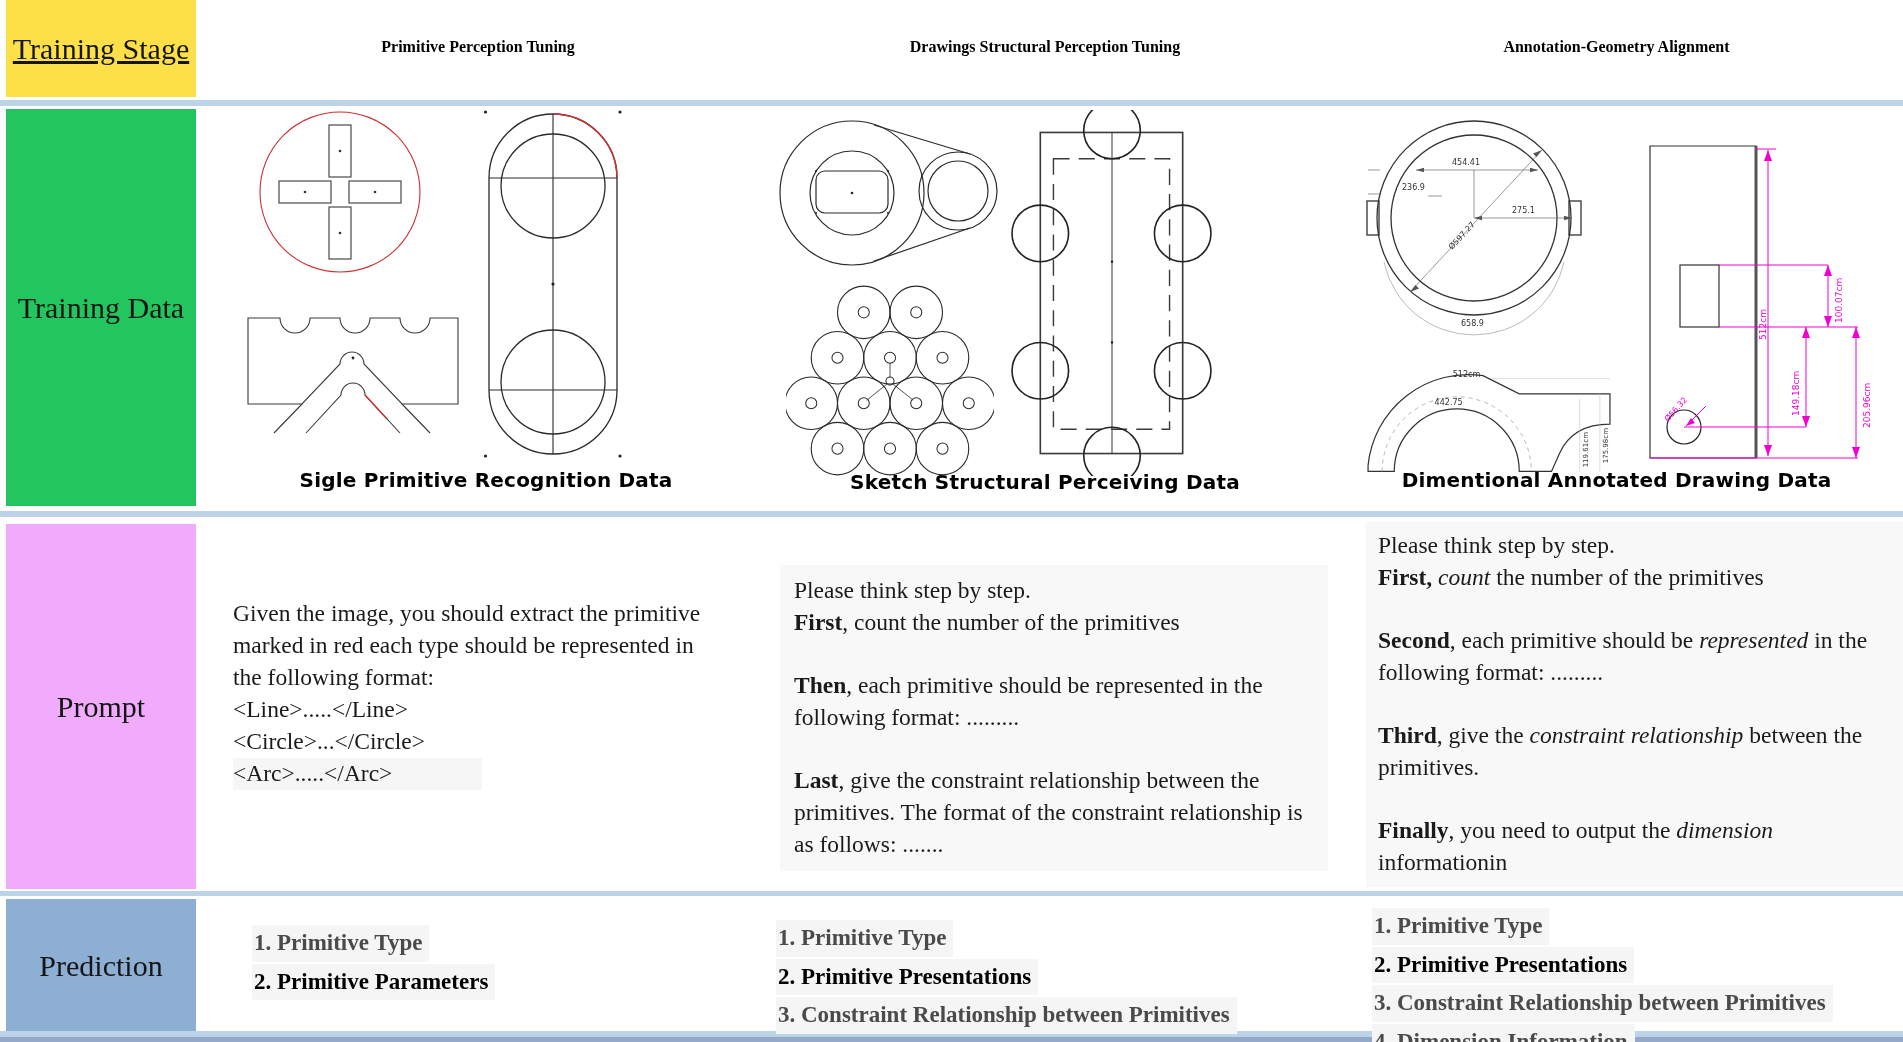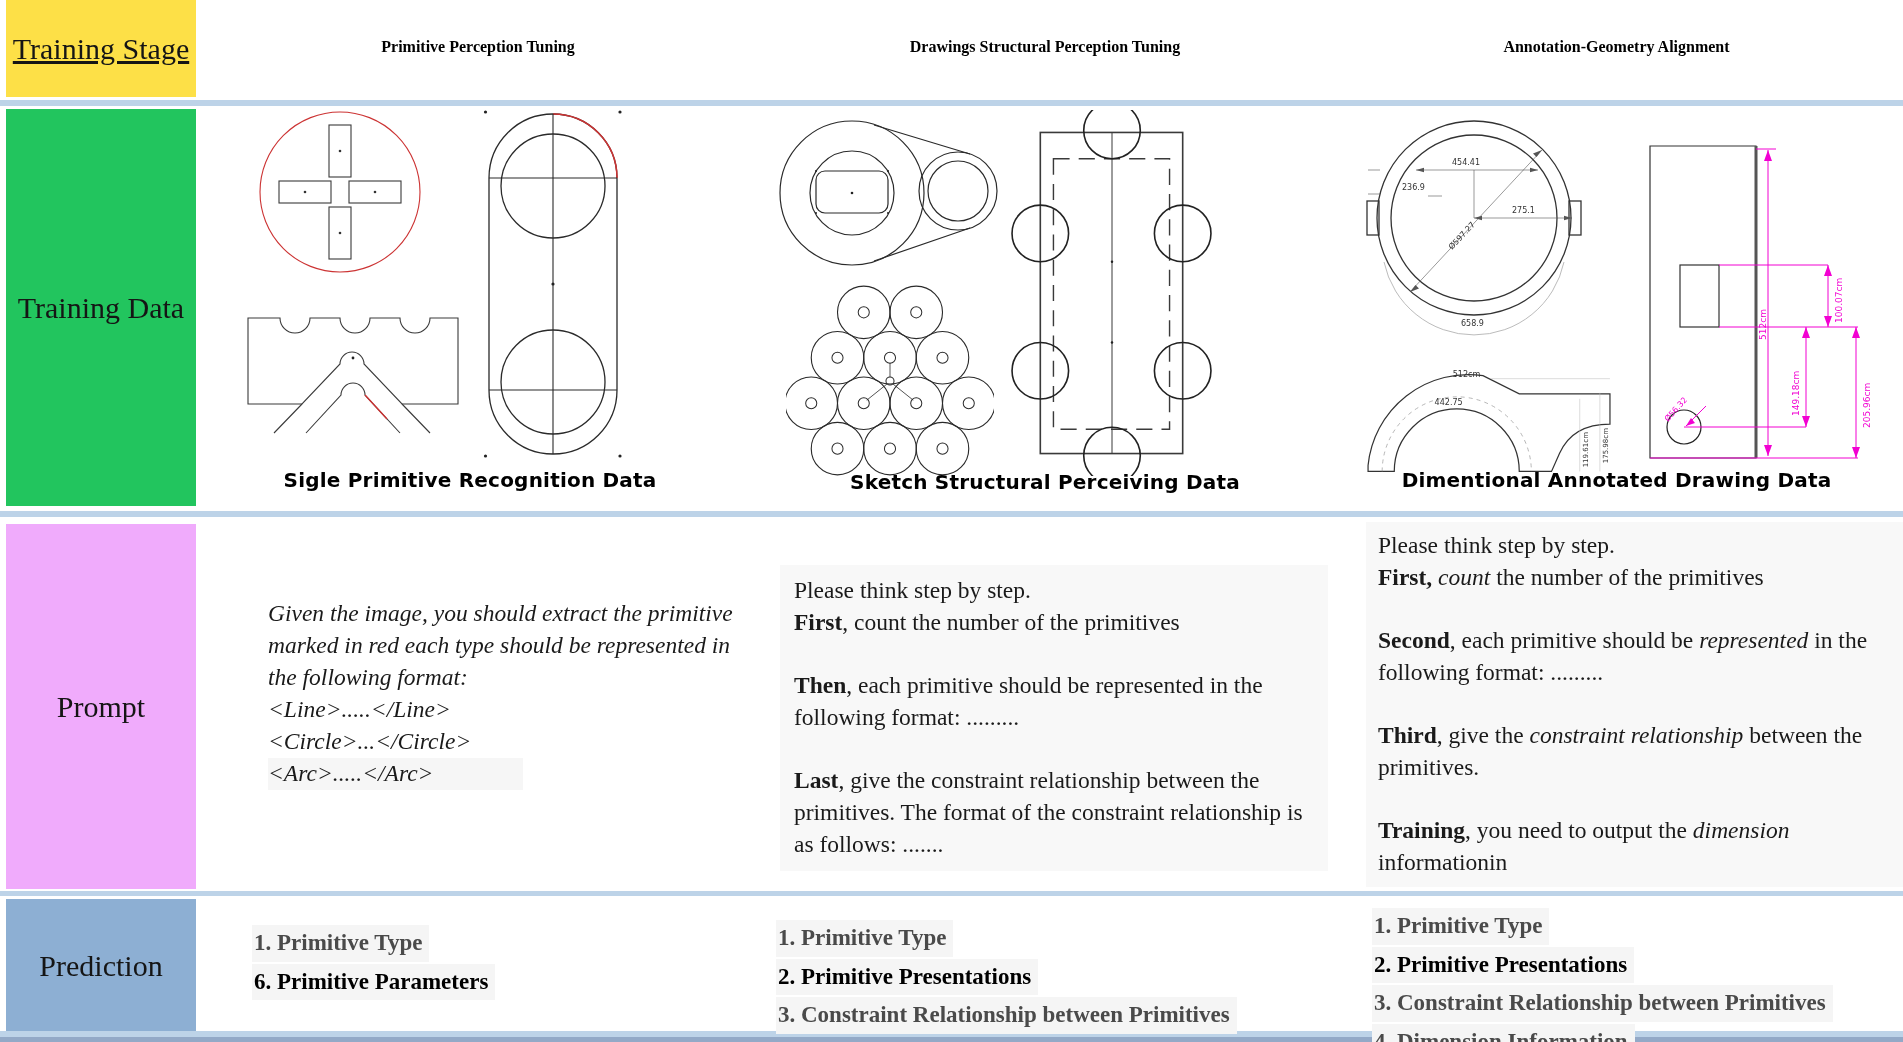--- a/index.html
+++ b/index.html
@@ -105,21 +105,21 @@
   </svg>
 
   <svg class="abs" style="left:246px;top:316px;" width="214" height="124" viewBox="0 0 214 124">
     <path d="M2,2 H34 A15 15 0 0 0 64,2 H94 A15 15 0 0 0 124,2 H154 A15 15 0 0 0 184,2 H212 V88 H156 L118,48 A12 12 0 0 0 94,48 L56,88 H2 Z" fill="none" stroke="#3a3a3a" stroke-width="1.1"></path>
     <path d="M56,88 L28,117 M156,88 L184,117" fill="none" stroke="#3a3a3a" stroke-width="1.1"></path>
     <path d="M60,117 L95,79 A9 9 0 0 1 119,79 L154,117" fill="none" stroke="#3a3a3a" stroke-width="1.1"></path>
     <path d="M119,79 L141,103" fill="none" stroke="#cc3333" stroke-width="1.4"></path>
     <circle cx="107" cy="42" r="1.4" fill="#222"></circle>
   </svg>
 
-  <div class="abs caption" style="left:188px;top:468px;width:564px;">
+  <div class="abs caption" style="left:204px;top:468px;width:564px;">
     <span>Sigle Primitive Recognition Data</span>
   </div>
 
   <svg class="abs" style="left:776px;top:116px;" width="226" height="154" viewBox="0 0 226 152">
     <g fill="none" stroke="#2a2a2a" stroke-width="1.2">
       <circle cx="76" cy="76" r="72"></circle>
       <circle cx="76" cy="76" r="42"></circle>
       <rect x="40" y="54" width="72" height="42" rx="9"></rect>
       <circle cx="182" cy="74" r="39"></circle>
       <circle cx="182" cy="74" r="30"></circle>
@@ -266,21 +266,21 @@
       <text transform="translate(153,276) rotate(-90)">149.18cm</text>
       <text transform="translate(224,288) rotate(-90)">205.96cm</text>
       <text transform="translate(22,282) rotate(-48)" font-size="8">Ø56.32</text>
     </g>
   </svg>
 
   <div class="abs caption" style="left:1330px;top:468px;width:573px;">
     <span>Dimentional Annotated Drawing Data</span>
   </div>
 
-  <div class="abs pblock" style="left:268px;top:598px;width:470px;font-style:italic;">
+  <div class="abs pblock" style="left:233px;top:598px;width:470px;">
     <p>Given the image, you should  extract the primitive marked in red each type should be represented in the following format:</p>
     <p>&lt;Line&gt;.....&lt;/Line&gt;</p>
     <p>&lt;Circle&gt;...&lt;/Circle&gt;</p>
     <p><span class="fmt-arc">&lt;Arc&gt;.....&lt;/Arc&gt;</span></p>
   </div>
 
   <div class="abs pblock shaded" style="left:780px;top:565px;width:520px;">
     <p>Please think step by step.</p>
     <p>
       <b>First</b><span>, count the number of the primitives</span>
@@ -298,27 +298,27 @@
     <p>
       <b>First,</b><span> </span><i>count</i><span> the number of the primitives</span>
     </p>
     <p class="gap">
       <b>Second</b><span>, each primitive should be </span><i>represented</i><span> in the following format: .........</span>
     </p>
     <p class="gap">
       <b>Third</b><span>, give the </span><i>constraint relationship</i><span> between the primitives.</span>
     </p>
     <p class="gap">
-      <b>Training</b><span>, you need to output the </span><i>dimension</i><span> informationin</span>
+      <b>Finally</b><span>, you need to output the </span><i>dimension</i><span> informationin</span>
     </p>
   </div>
 
   <div class="abs plist" style="left:252px;top:925px;">
     <span class="line"><span>1. Primitive Type</span></span>
-    <span class="line"><span>6. Primitive Parameters</span></span>
+    <span class="line"><span>2. Primitive Parameters</span></span>
   </div>
 
   <div class="abs plist" style="left:776px;top:920px;">
     <span class="line"><span>1. Primitive Type</span></span>
     <span class="line"><span>2. Primitive Presentations</span></span>
     <span class="line"><span>3. Constraint Relationship between Primitives</span></span>
   </div>
 
   <div class="abs plist" style="left:1372px;top:908px;">
     <span class="line"><span>1. Primitive Type</span></span>

